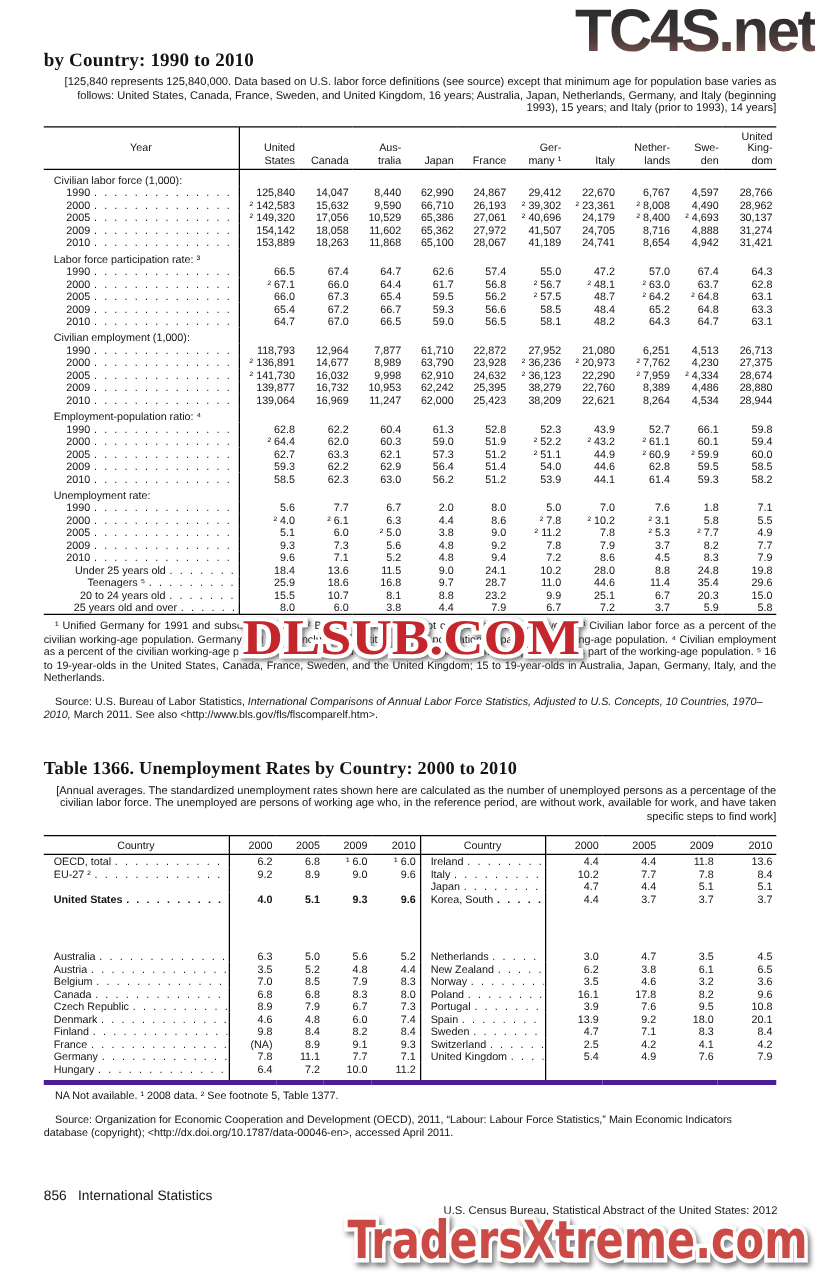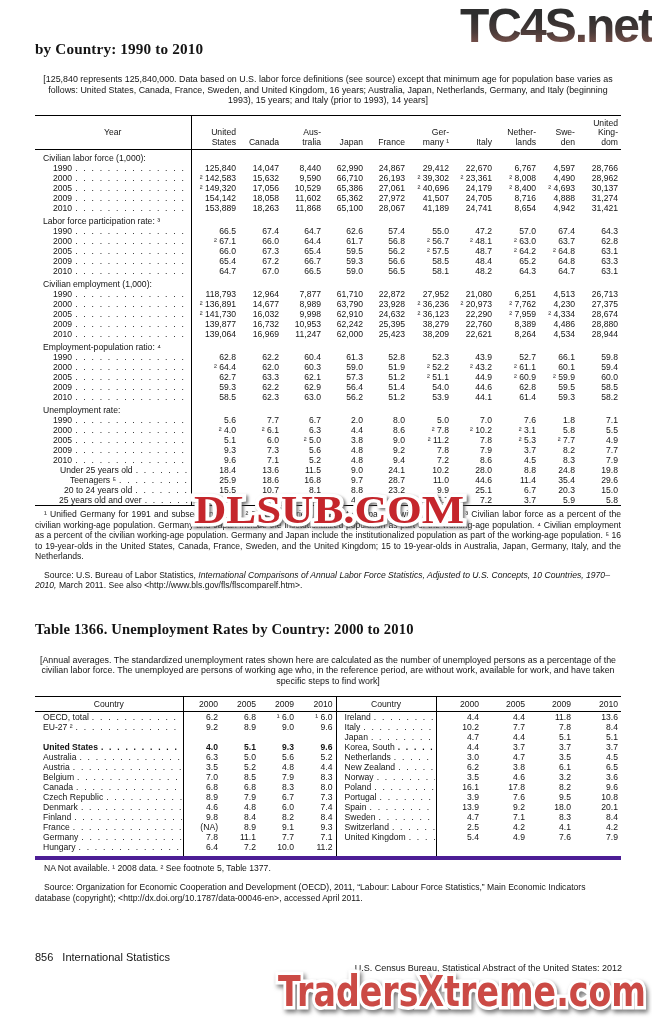--- a/index.html
+++ b/index.html
@@ -13,21 +13,21 @@
 
   
   .tbl-title {
     font-family:"Liberation Serif", serif; font-weight:bold;
     font-size:15.2px; line-height:17px; margin:0; letter-spacing:0.15px;
   }
   .tbl-title span { display:block; }
   #title-1365 { margin-top:40px; }
   #title-1366 { margin-top:30px; font-size:14.6px; }
 
-  .bracket-note { font-size:8.9px; line-height:10.6px; margin-top:17px; text-align:center; }
+  .bracket-note { font-size:8.9px; line-height:10.6px; margin-top:3px; text-align:right; }
 
   
   table { border-collapse:collapse; table-layout:fixed; width:586px; }
   .stat-table { font-size:8.6px; }
   #t1365 { margin-top:6px; border-top:1.5px solid #000; border-bottom:1.5px solid #000; }
   #t1366 { margin-top:6px; border-top:1.3px solid #000; border-bottom:4px solid #4c1d95; }
 
   .stat-table thead th {
     font-weight:normal; vertical-align:bottom; text-align:right;
     padding:3px 3px 2px 0; line-height:9.6px; white-space:pre-line;
@@ -854,21 +854,21 @@
               </div>
             </td>
             <td class="num" style="font-weight: normal;">4.4</td>
             <td class="num" style="font-weight: normal;">3.7</td>
             <td class="num" style="font-weight: normal;">3.7</td>
             <td class="num" style="font-weight: normal;">3.7</td>
           </tr>
           <tr>
             <td class="stub">
               <div class="stubflex">
-                <span class="rowlbl" style="padding-left: 0px;">Australia</span>
+                <span class="rowlbl" style="padding-left: 0px; margin-top: 36px;">Australia</span>
                 <span class="dots">. . . . . . . . . . . . . . . . . . . . . . . . . . . . . . . . . . . . . . . . . . . . . . . . . . . . . . . . . . . . </span>
               </div>
             </td>
             <td class="num">6.3</td>
             <td class="num">5.0</td>
             <td class="num">5.6</td>
             <td class="num div-r">5.2</td>
             <td class="stub">
               <div class="stubflex">
                 <span class="rowlbl" style="padding-left: 0px;">Netherlands</span>

